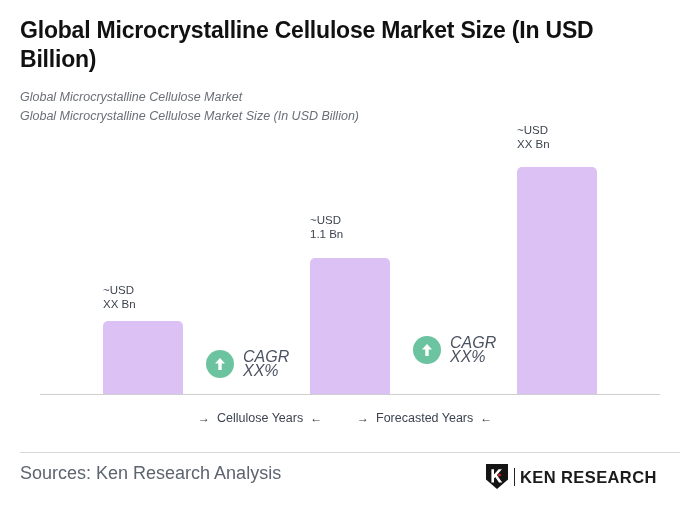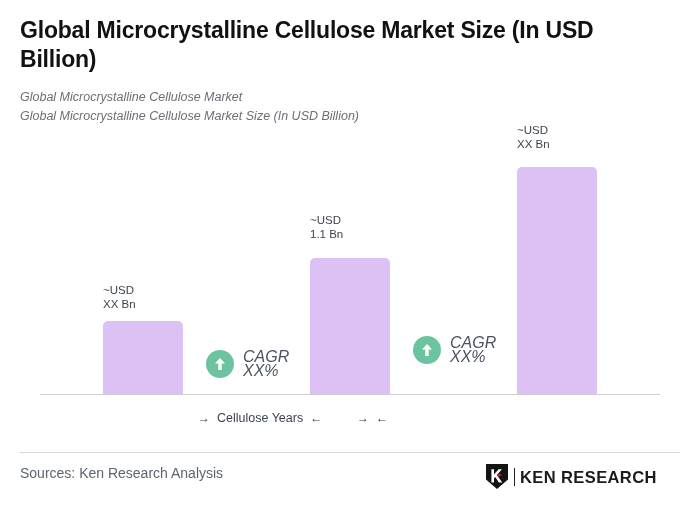--- a/index.html
+++ b/index.html
@@ -133,21 +133,21 @@
     left: 20px;
     top: 452px;
     width: 660px;
     height: 1px;
     background: #d8d8dc;
   }
   .sources {
     position: absolute;
     left: 20px;
     top: 465px;
-    font-size: 14px;
+    font-size: 18px;
     line-height: 17px;
     color: #5d6470;
     white-space: nowrap;
   }
   .logo {
     position: absolute;
     left: 484px;
     top: 463px;
     display: flex;
     align-items: center;
@@ -229,20 +229,21 @@
     <div class="bar" style="left:517px; top:167px; width:80px; height:227px;"></div>
 
     <div class="band-label" style="left:198px; top:410px;">
       <span class="band-arrow">→</span>
       <span>Cellulose Years</span>
       <span class="band-arrow">←</span>
     </div>
 
     <div class="band-label" style="left:357px; top:410px;">
       <span class="band-arrow">→</span>
+      <span>Forecasted Years</span>
       <span class="band-arrow">←</span>
     </div>
 
   </div>
 
   <div class="footer-divider"></div>
   <div class="sources">Sources: Ken Research Analysis</div>
 
   <div class="logo">
     <svg class="logo-mark" width="26" height="27" viewBox="0 0 26 27" aria-hidden="true">

